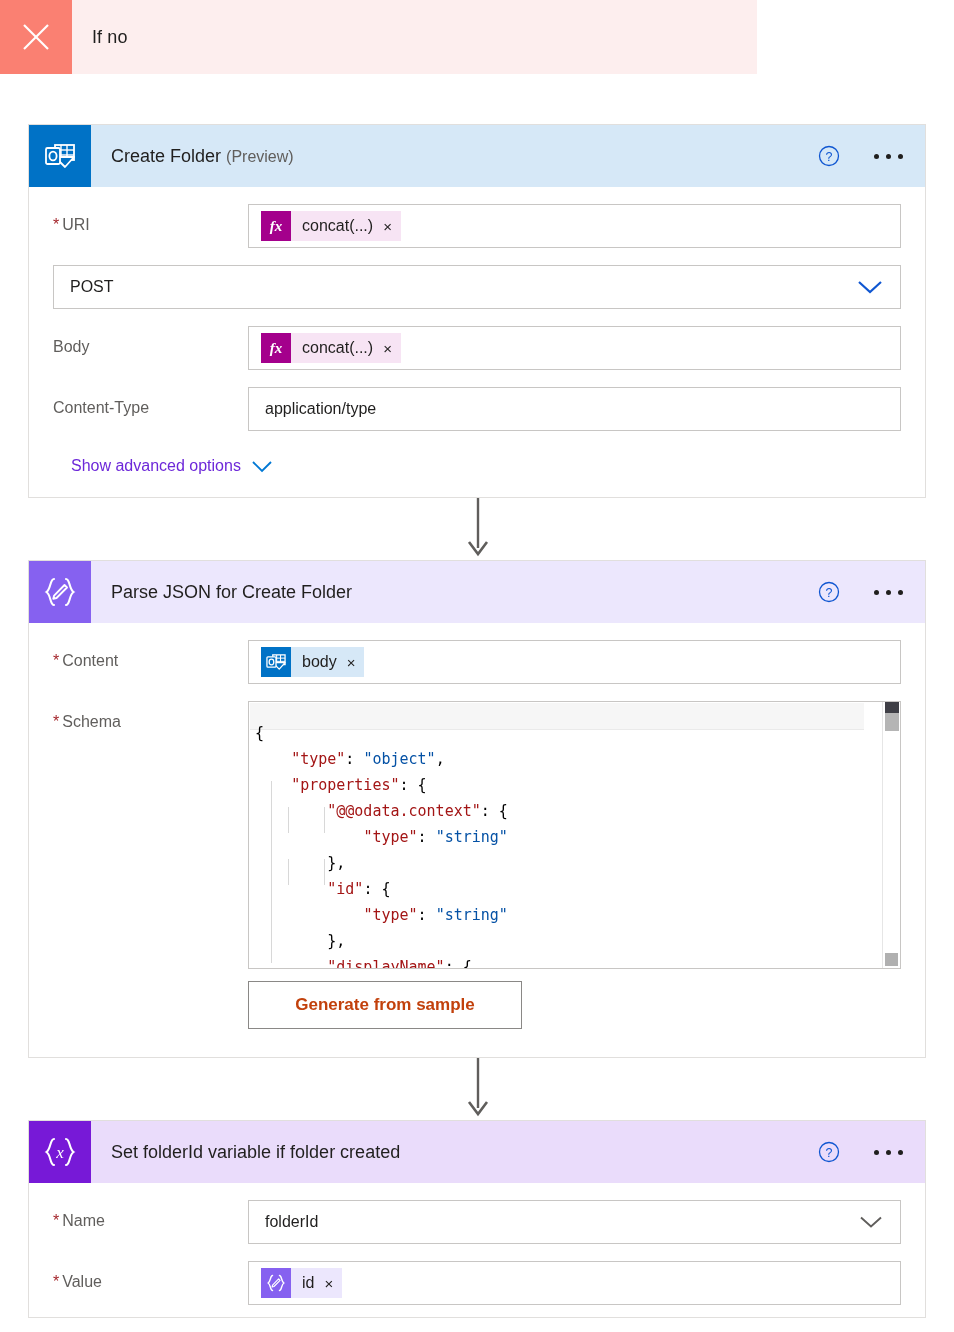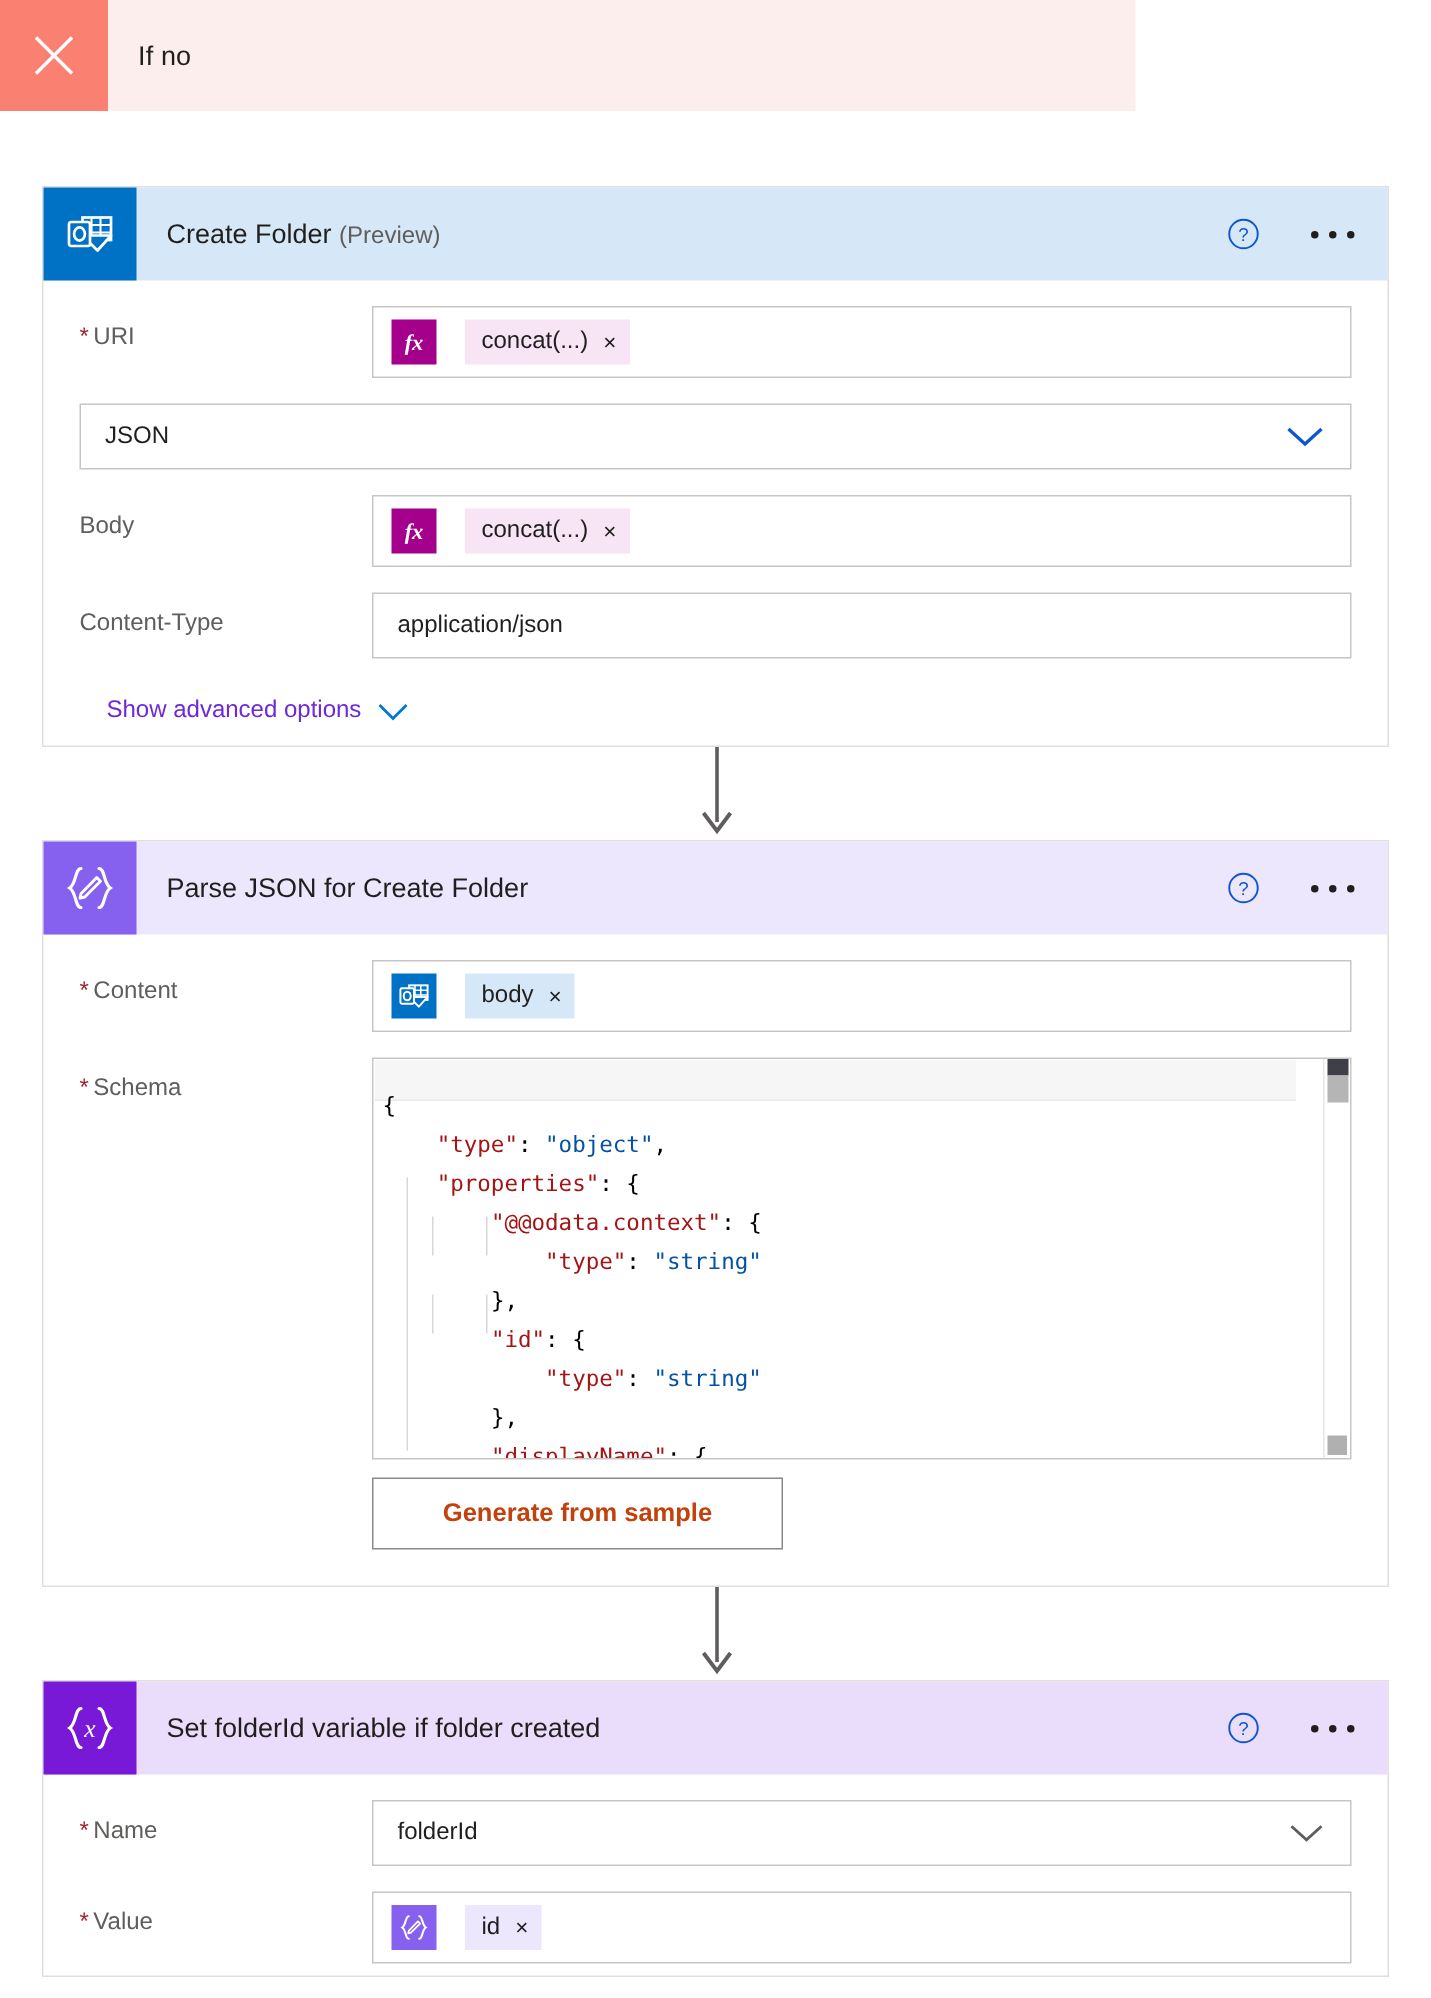--- a/index.html
+++ b/index.html
@@ -149,24 +149,23 @@
   .chev {
     position: absolute;
     right: 16px;
     top: 50%;
     transform: translateY(-50%);
   }
 
   
   .chip {
     display: inline-flex;
-    align-items: center;
-    height: 46px;
+    align-items: flex-start;
+    height: 30px;
     margin: 0;
-    gap: 19px;
   }
   .chip-icon {
     width: 30px; height: 30px;
     flex: 0 0 auto;
     display: flex; align-items: center; justify-content: center;
   }
   .chip-icon.fx   { background: #a4008c; }
   .chip-icon.ol   { background: #0072c6; }
   .chip-icon.pj   { background: #8661f0; }
   .chip-body {
@@ -340,21 +339,21 @@
           <span class="chip-body fx">
             <span>concat(...)</span>
             <span class="chip-x">×</span>
           </span>
         </span>
       </div>
     </div>
 
     <div class="row">
       <div class="field plain">
-        <span class="field-value">JSON</span>
+        <span class="field-value">POST</span>
         <svg class="chev" width="28" height="16" viewBox="0 0 28 16">
           <polyline points="3,3 14,13 25,3" fill="none" stroke="#0f56d1" stroke-width="2.2"></polyline>
         </svg>
       </div>
     </div>
 
     <div class="row">
       <div class="row-label">
         <span>Body</span>
       </div>
@@ -371,21 +370,21 @@
           </span>
         </span>
       </div>
     </div>
 
     <div class="row">
       <div class="row-label">
         <span>Content-Type</span>
       </div>
       <div class="field plain">
-        <span class="field-value">application/json</span>
+        <span class="field-value">application/type</span>
       </div>
     </div>
 
     <div class="adv-link">
       <span>Show advanced options</span>
       <svg width="22" height="13" viewBox="0 0 22 13">
         <polyline points="2,2 11,11 20,2" fill="none" stroke="#0078d4" stroke-width="1.9"></polyline>
       </svg>
     </div>
   </div>

